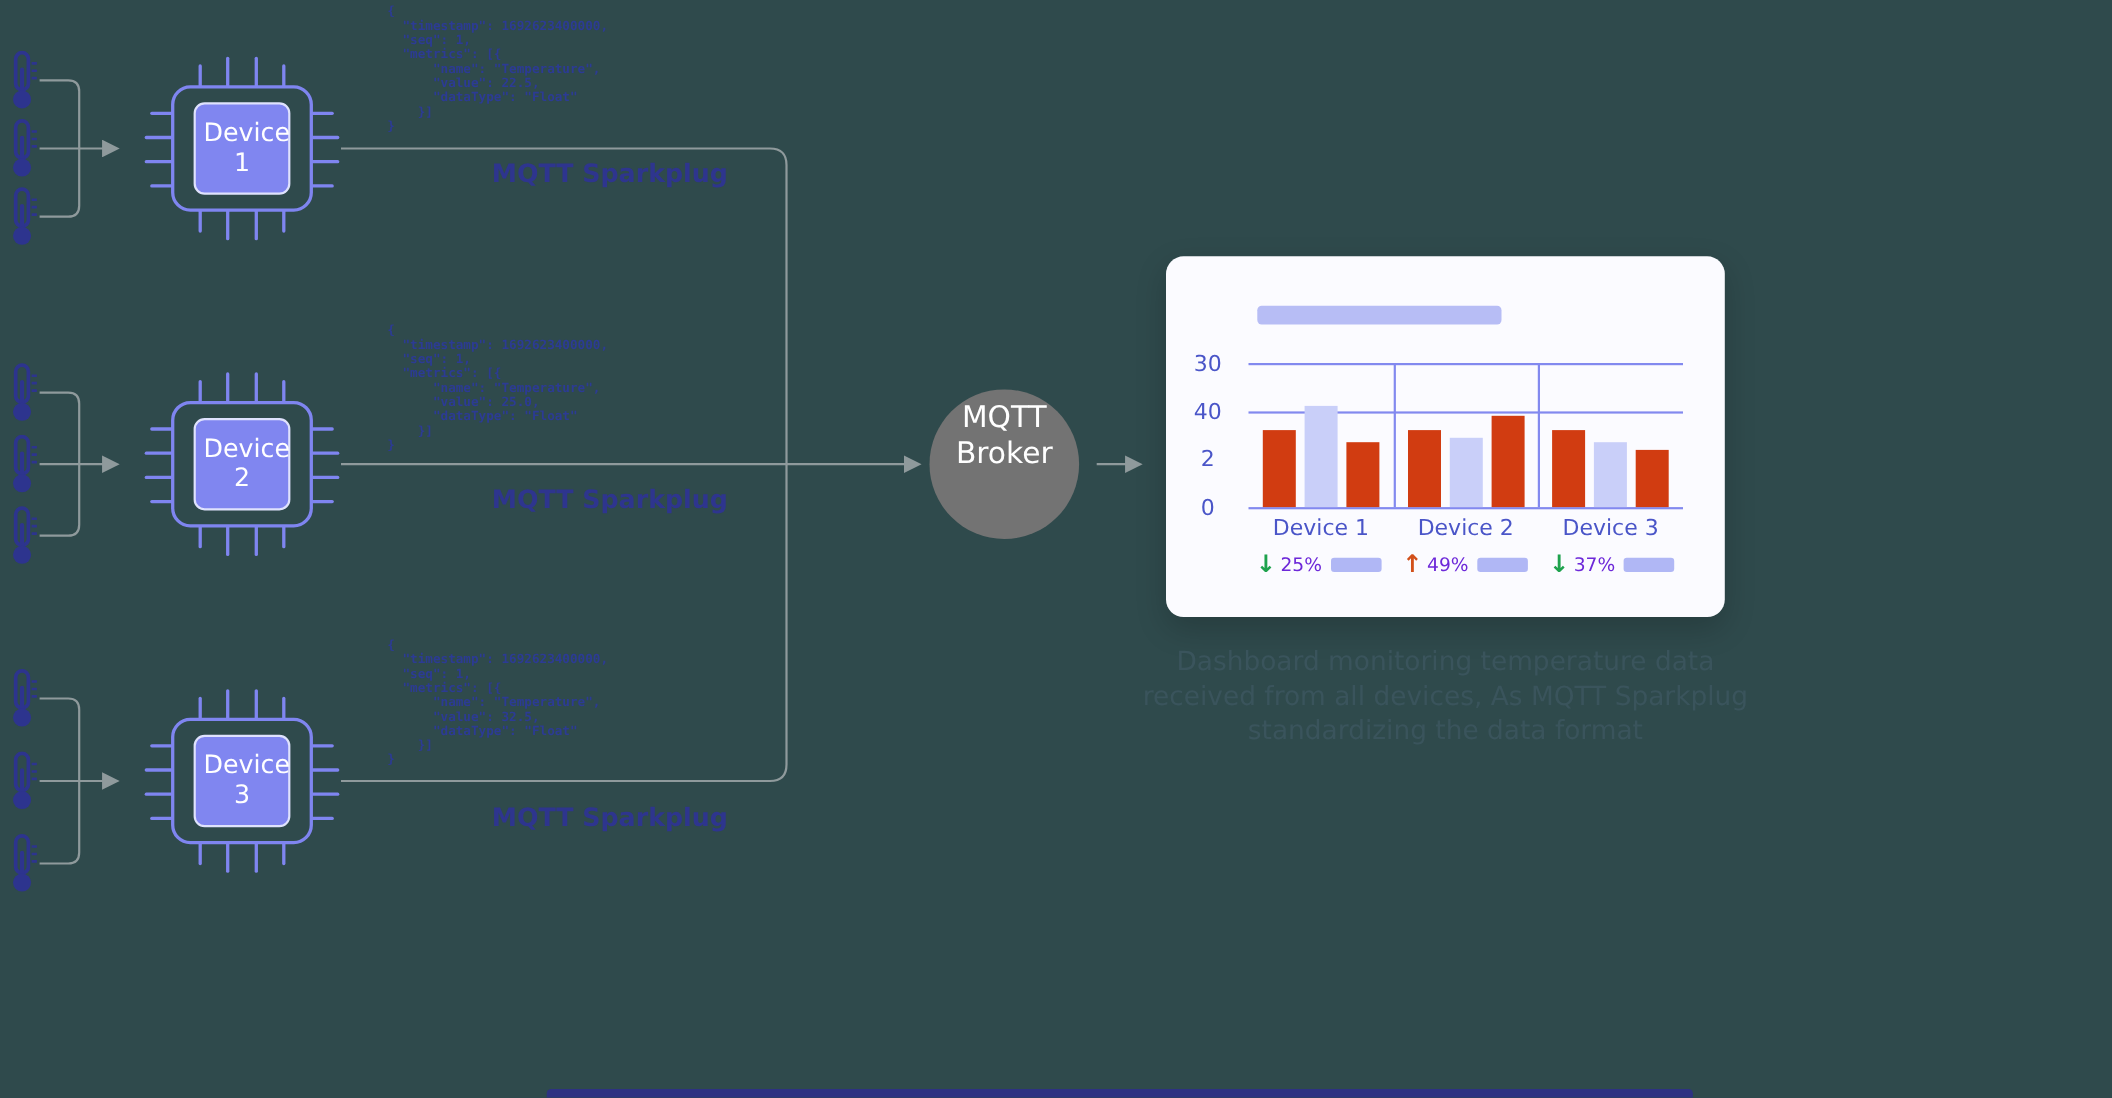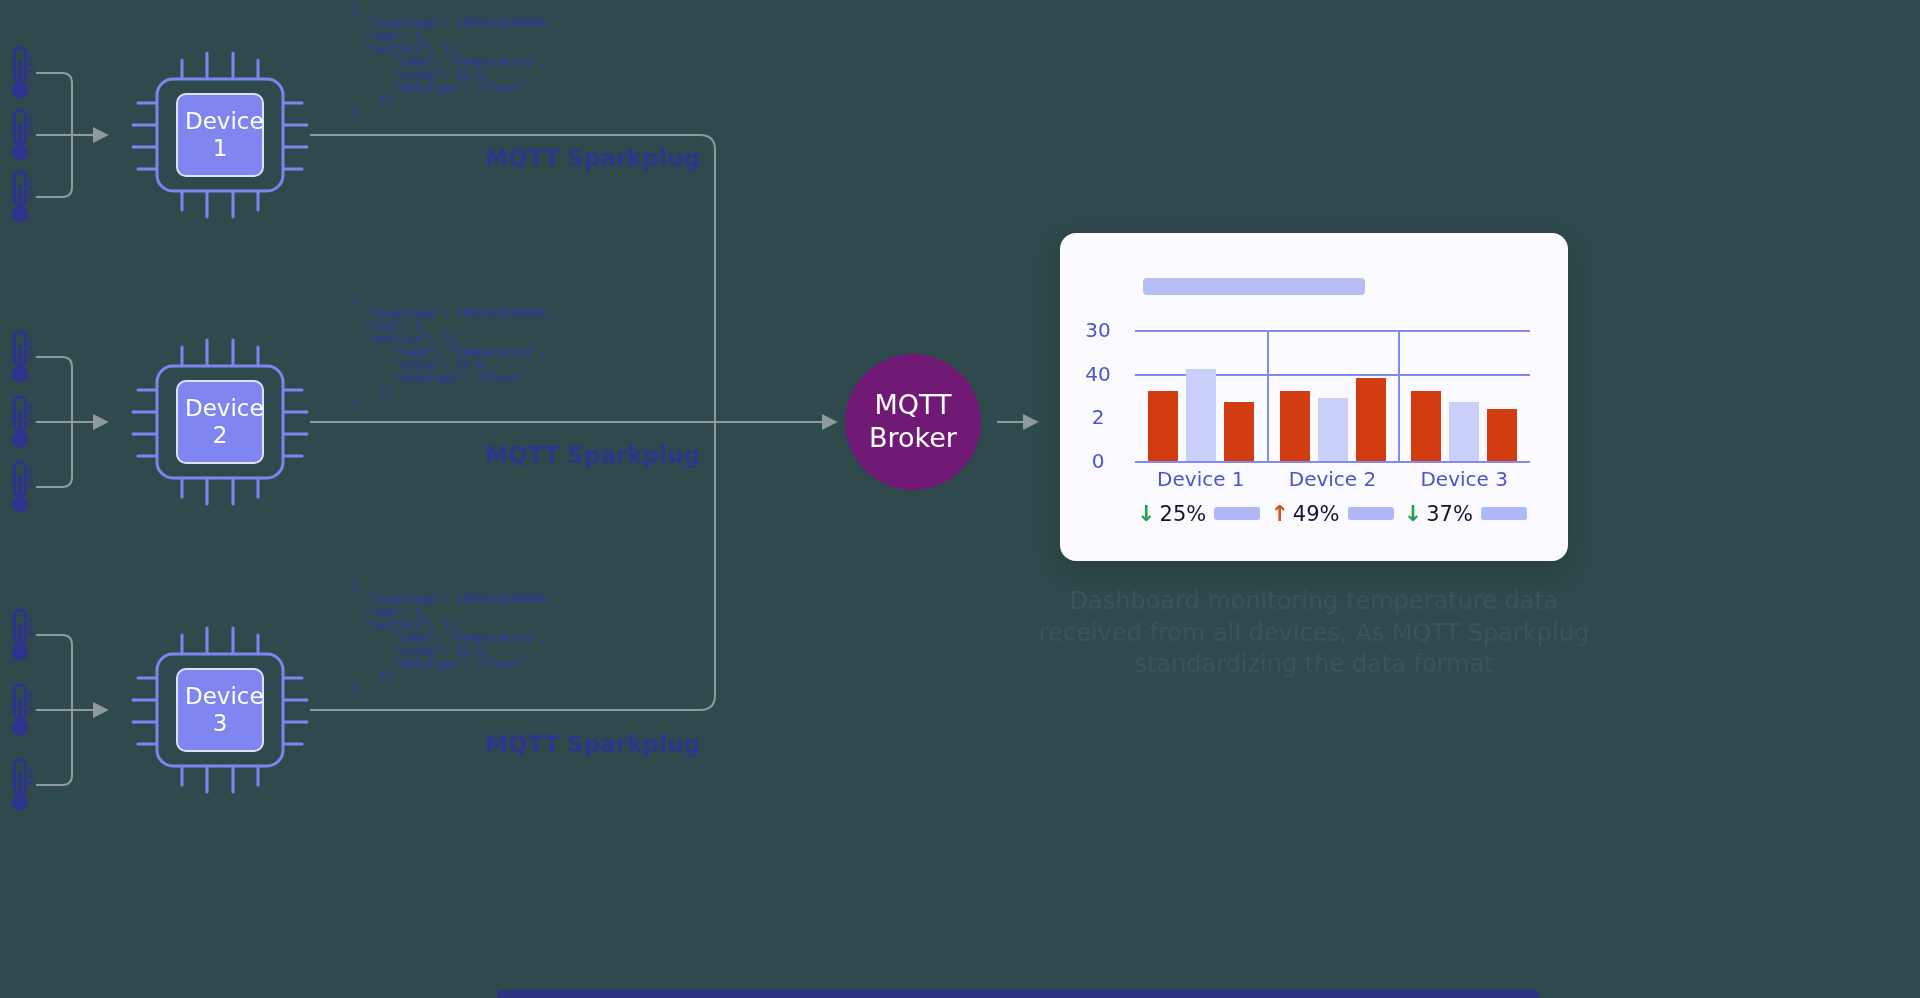--- a/index.html
+++ b/index.html
@@ -19,27 +19,27 @@
   }
   .device-label span{display:block;width:70px;margin:0 auto}
 
   .payload{
     position:absolute;left:352px;white-space:pre;
     font-family:"DejaVu Sans Mono","Liberation Mono",monospace;
     font-size:11.5px;line-height:13px;font-weight:700;color:#2c3b94;z-index:2;
   }
   .protocol{
     position:absolute;left:447px;font-size:23px;font-weight:700;
-    color:#2e358e;z-index:2;margin-left:38px;
+    color:#2e358e;z-index:2;
   }
 
   .broker{
     position:absolute;left:845px;top:354px;width:136px;height:136px;
-    border-radius:50%;background:#701a75;color:#fff;font-size:27px;line-height:1.22;
-    display:flex;align-items:center;justify-content:center;text-align:center;
+    border-radius:50%;background:#737373;color:#fff;font-size:27px;line-height:1.22;
+    display:flex;align-items:flex-start;justify-content:center;text-align:center;
     padding:10px;z-index:2;
   }
 
   .dashboard{
     position:absolute;left:1060px;top:233px;width:508px;height:328px;
     background:#fbfbff;border-radius:16px;box-shadow:0 10px 28px rgba(0,0,0,.18);
     z-index:2;
   }
   .title-bar{position:absolute;left:83px;top:45px;width:222px;height:17px;border-radius:4px;background:#b7bdf5}
 
@@ -53,21 +53,21 @@
   .bar-groups{position:absolute;left:0;bottom:0;width:100%;height:100%;display:flex;z-index:1}
   .bar-group{flex:1;display:flex;align-items:flex-end;justify-content:center;gap:8px}
   .bar{width:30px}
 
   .x-labels{position:absolute;left:75px;top:234px;width:395px;display:flex}
   .x-label{flex:1;text-align:center;font-size:20px;color:#4a55c8}
 
   .stats{position:absolute;left:72px;top:268px;width:400px;display:flex}
   .stat{flex:1;display:flex;align-items:center;justify-content:center;gap:4px}
   .stat .arrow{font-size:22px;font-weight:700}
-  .stat .val{font-size:21px;color:#0f172a}
+  .stat .val{font-size:17px;color:#6d28d9}
   .stat .minibar{width:46px;height:13px;border-radius:3px;background:#b0b7f5;margin-left:4px}
 
   .caption{
     position:absolute;left:1032px;top:586px;width:564px;text-align:center;
     font-size:24px;line-height:1.32;color:#3a545c;z-index:2;
   }
   .bottom-bar{
     position:absolute;left:497px;top:990px;width:1042px;height:8px;
     background:#2d3282;border-radius:4px 4px 0 0;z-index:2;
   }

